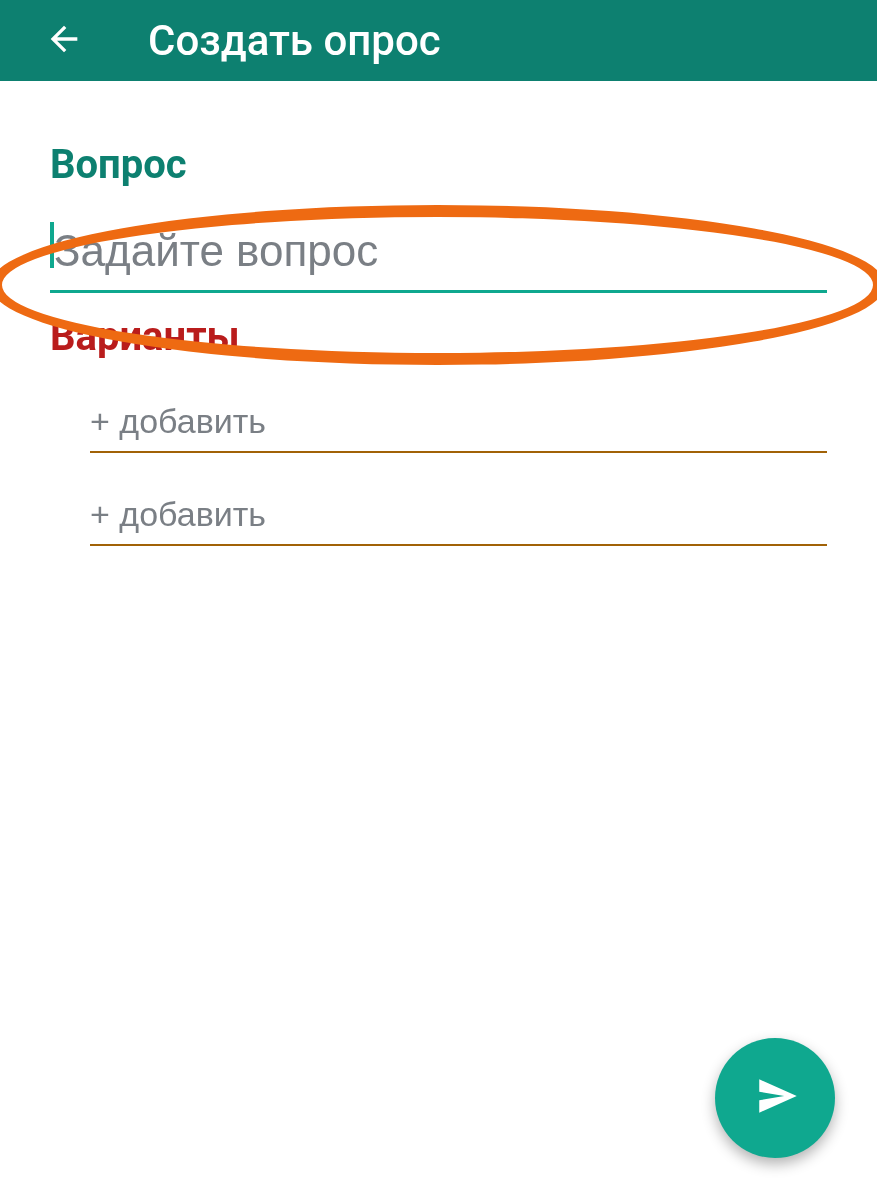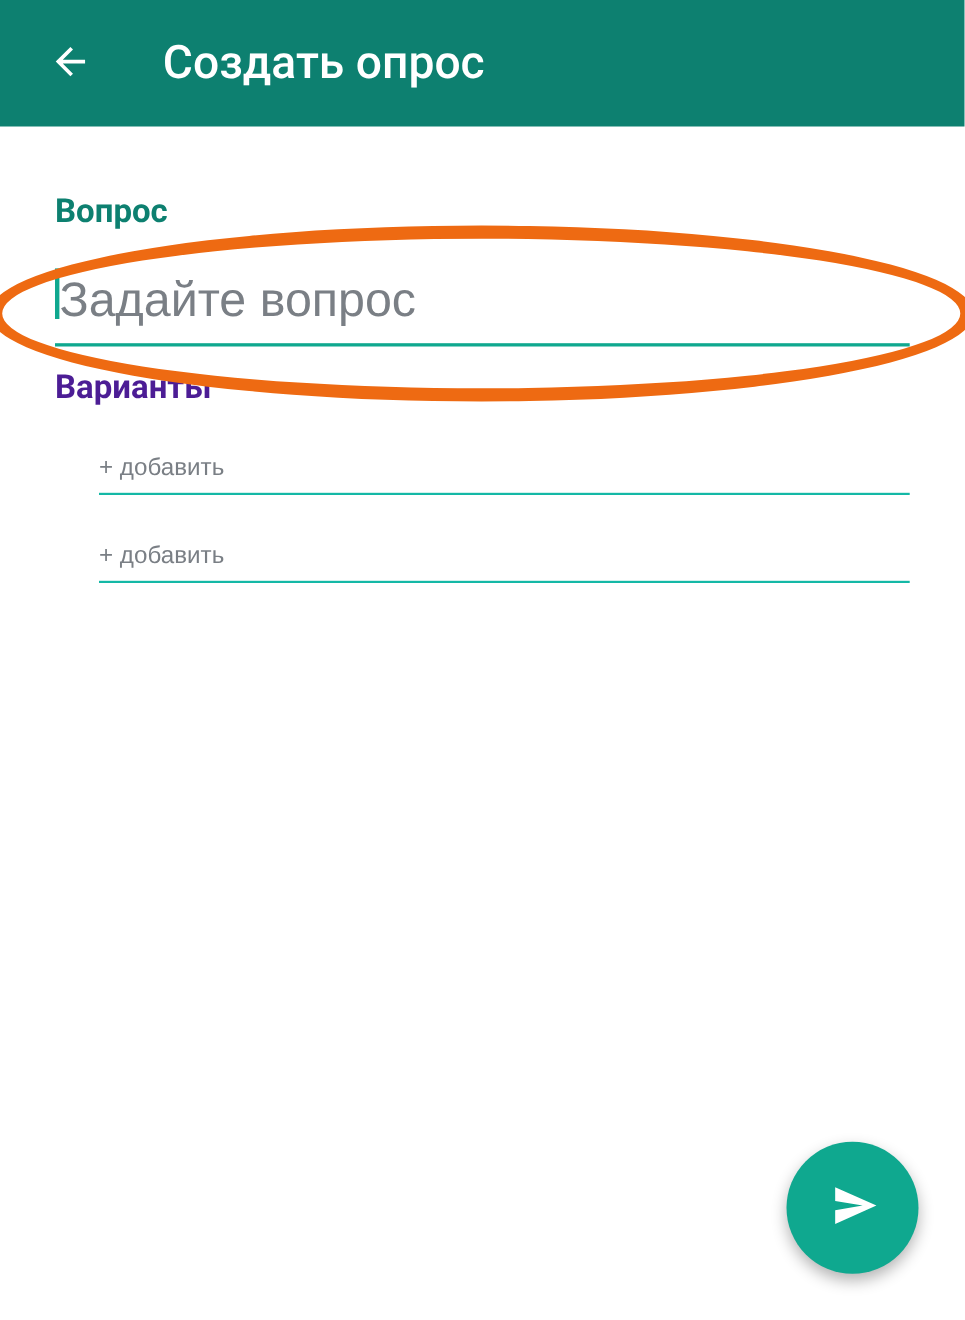--- a/index.html
+++ b/index.html
@@ -1,40 +1,40 @@
 <!DOCTYPE html>
 <html><head>
 <meta charset="utf-8">
 <style>
   * { box-sizing: border-box; margin: 0; padding: 0; }
   html, body { width: 877px; height: 1200px; font-family: Roboto, "Helvetica Neue", Arial, sans-serif; background: #ffffff; overflow: hidden; }
   .header {
     background: #0d8070;
-    height: 115px;
+    height: 81px;
     display: flex;
     align-items: center;
     padding: 0 20px;
     gap: 60px;
   }
   .back-btn {
     width: 48px; height: 48px;
     display: flex; align-items: center; justify-content: center;
     cursor: pointer;
     margin-left: 20px;
   }
   .back-btn svg { width: 40px; height: 40px; fill: #ffffff; }
   .header-title { color: #ffffff; font-size: 42px; font-weight: 500; }
   .content { padding: 60px 50px 0 50px; position: relative; }
   .section-label {
-    font-size: 30px;
+    font-size: 40px;
     font-weight: 700;
     margin-bottom: 24px;
   }
   .section-label.primary { color: #0d8070; }
-  .section-label.secondary { color: #4c1d95; }
+  .section-label.secondary { color: #b91c1c; }
   .question-wrap {
     position: relative;
     margin-bottom: 20px;
   }
   .text-input {
     width: 100%;
     border: none;
     outline: none;
     font-size: 44px;
     padding: 14px 0 14px 4px;
@@ -55,23 +55,23 @@
     height: 46px;
     background: #0fa88f;
   }
   .option-row {
     margin-left: 40px;
     margin-top: 32px;
   }
   .option-input {
     width: 100%;
     border: none;
-    border-bottom: 2px solid #14b8a6;
+    border-bottom: 2px solid #a16207;
     outline: none;
-    font-size: 22px;
+    font-size: 34px;
     padding: 10px 0;
     background: transparent;
     color: #222;
   }
   .option-input::placeholder { color: #7a7f85; }
   .fab {
     position: absolute;
     right: 42px;
     bottom: 42px;
     width: 120px; height: 120px;

